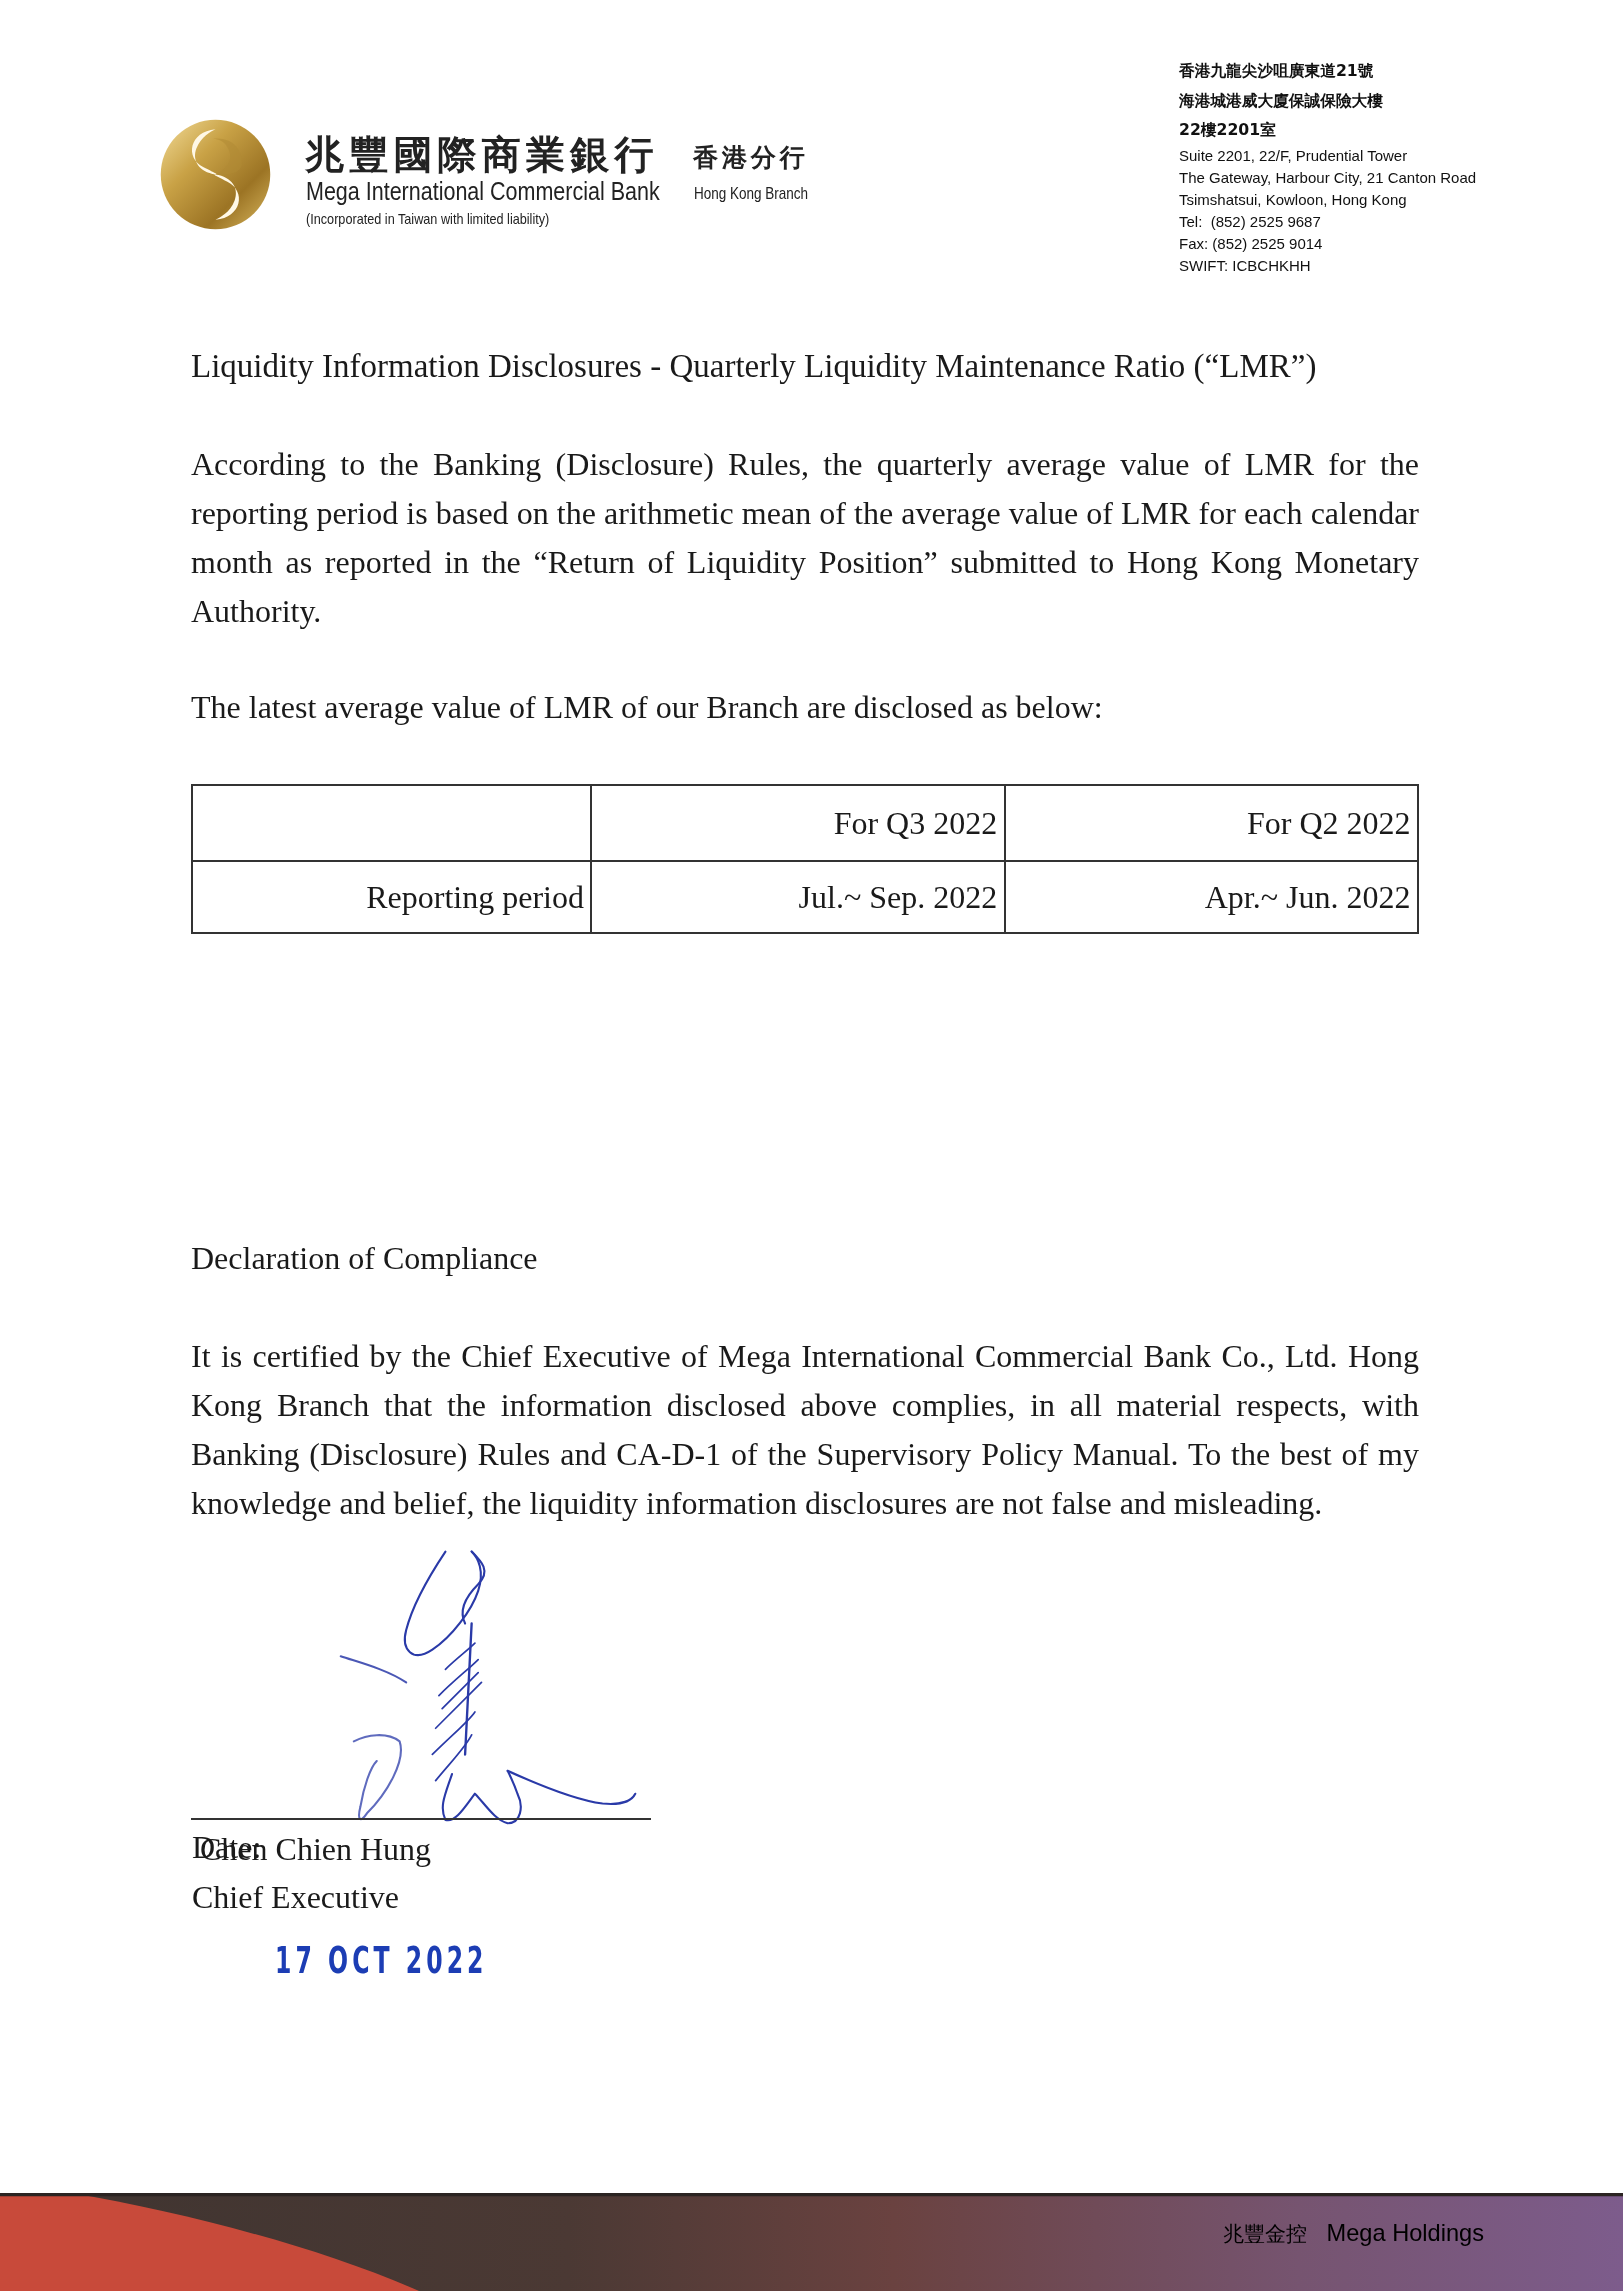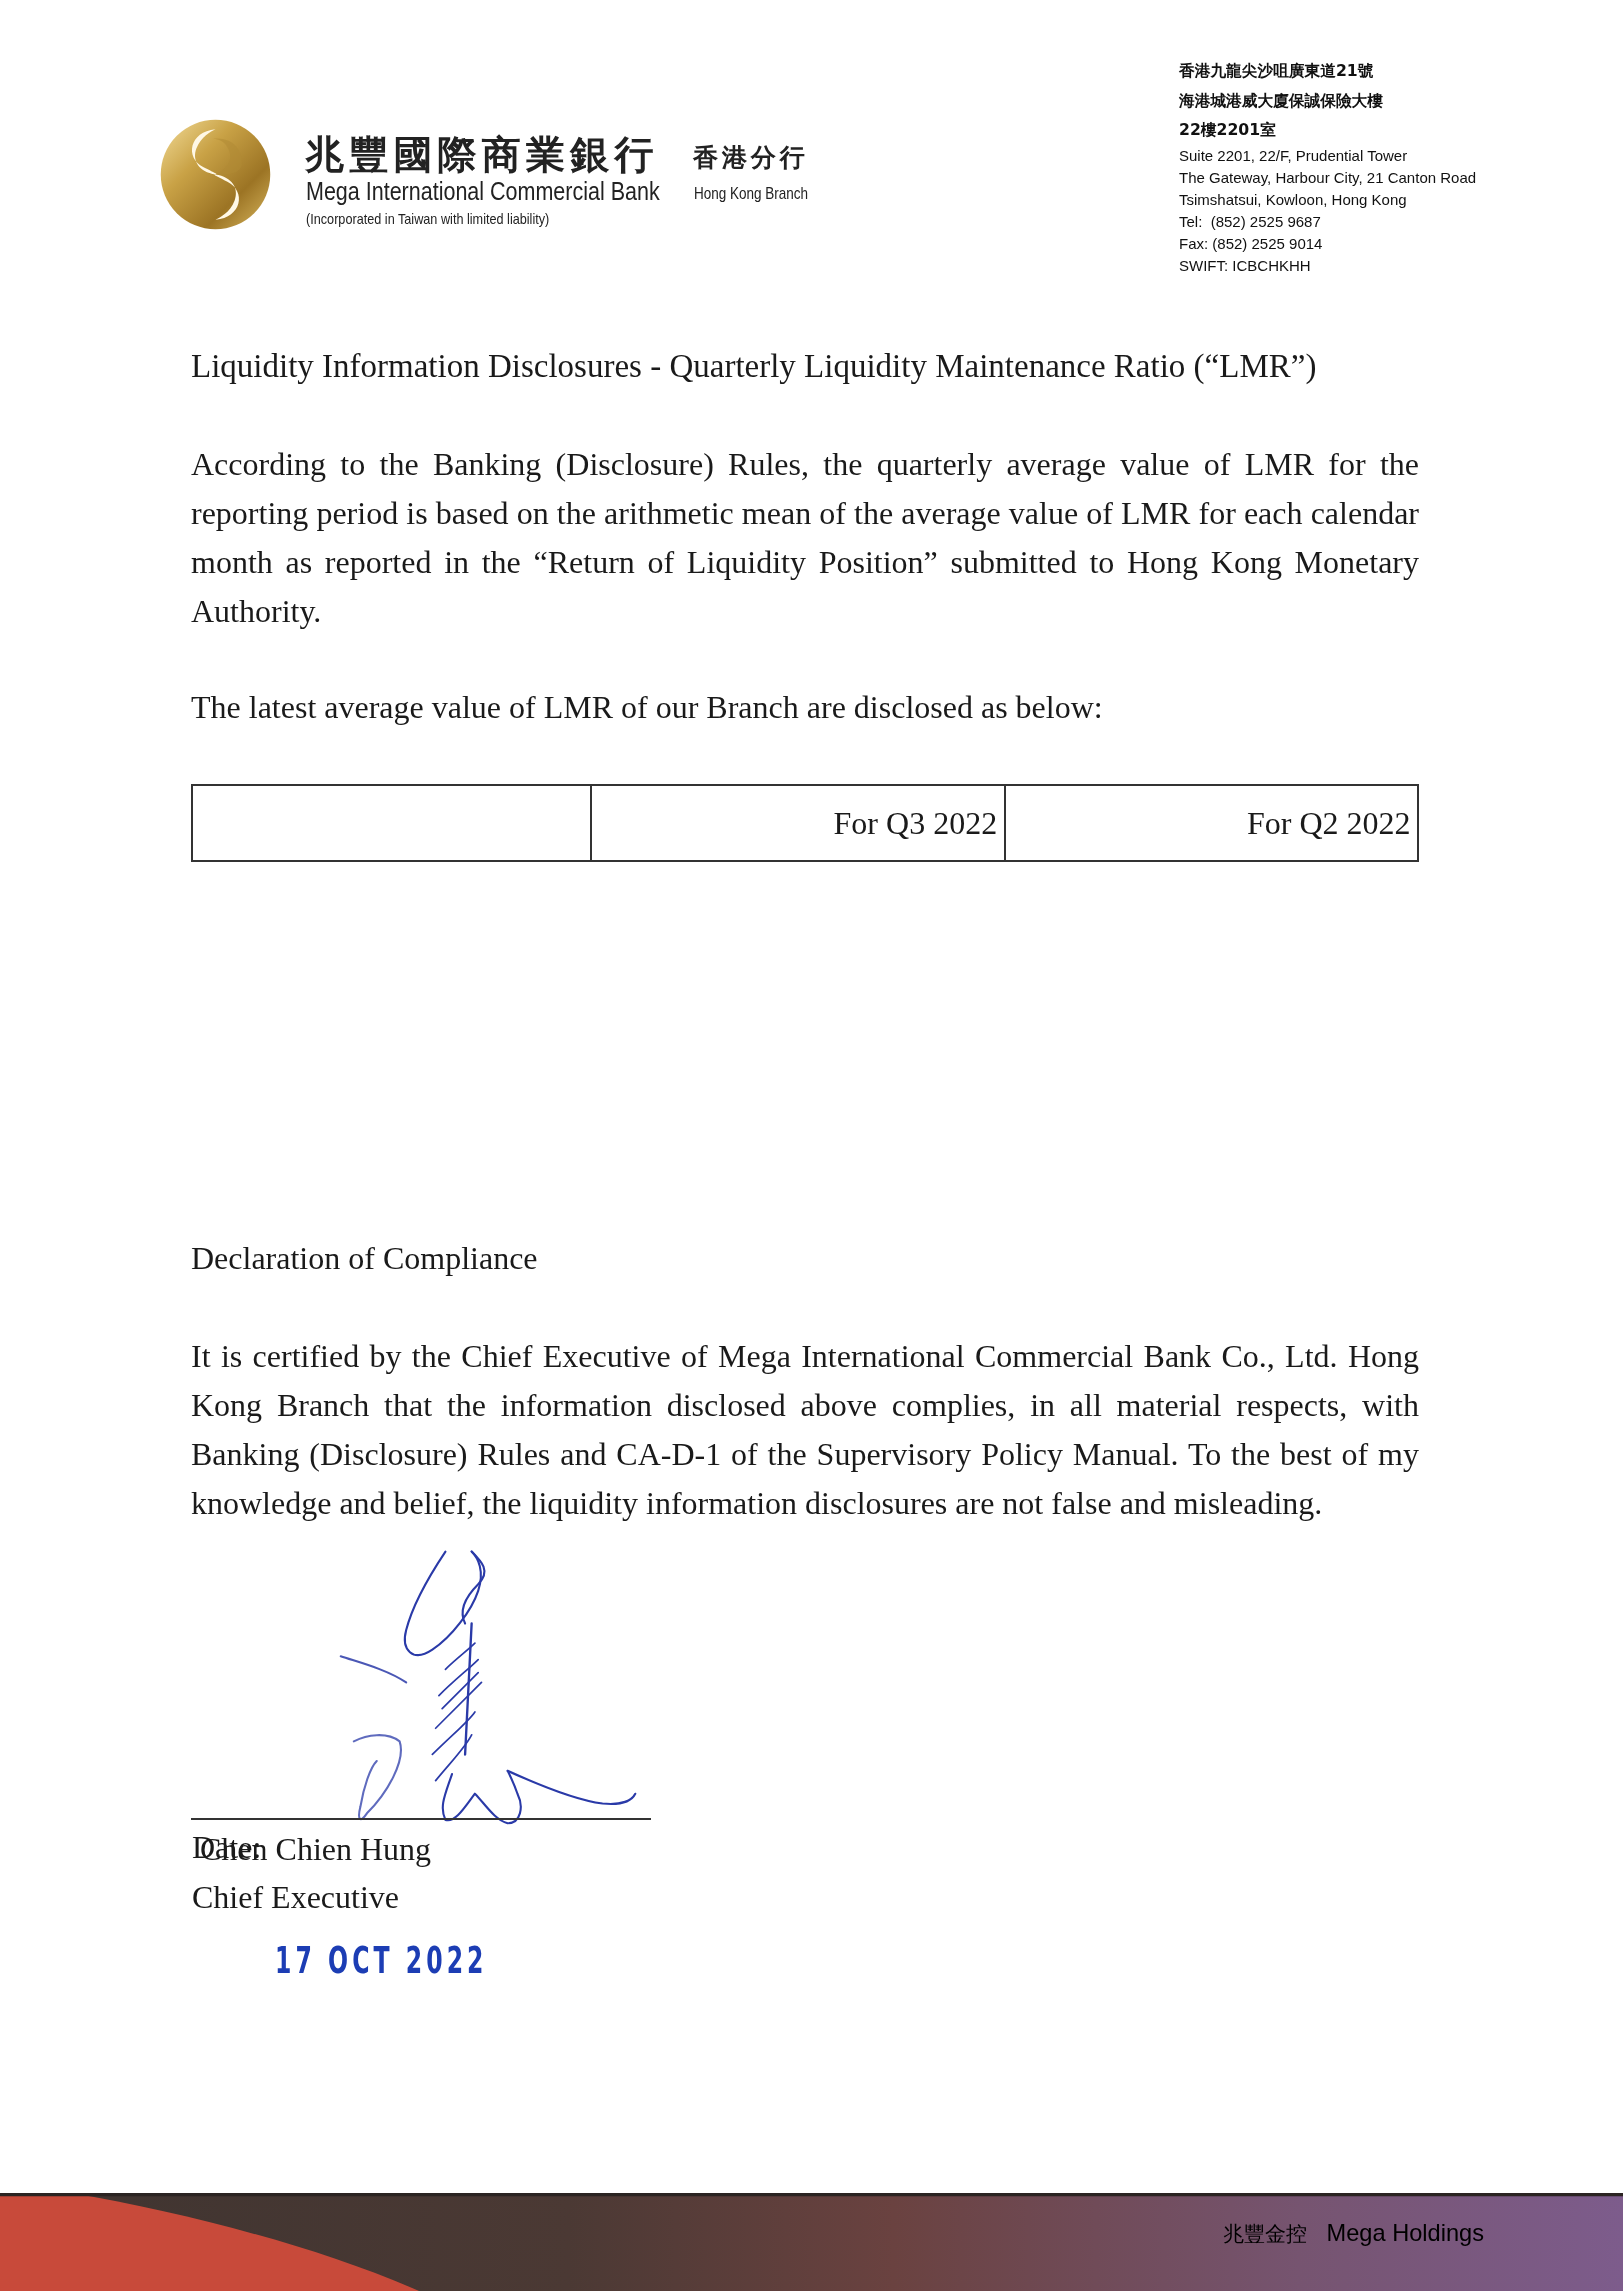--- a/index.html
+++ b/index.html
@@ -105,20 +105,25 @@
       <col class="c1">
       <col class="c2">
       <col class="c3">
     </colgroup>
   <tbody>
       <tr class="r1">
     <td></td>
     <td>For Q3 2022</td>
     <td>For Q2 2022</td>
   </tr>
+  <tr class="r2">
+    <td>Reporting period</td>
+    <td>Jul.~ Sep. 2022</td>
+    <td>Apr.~ Jun. 2022</td>
+  </tr>
 </tbody>
   </table>
 
 <div class="abs decl-h">Declaration of Compliance</div>
 <div class="abs para p2">It is certified by the Chief Executive of Mega International Commercial Bank Co., Ltd. Hong Kong Branch that the information disclosed above complies, in all material respects, with Banking (Disclosure) Rules and CA-D-1 of the Supervisory Policy Manual. To the best of my knowledge and belief, the liquidity information disclosures are not false and misleading.</div>
 
 <svg id="signature" class="abs" viewBox="0 0 620 440" fill="none" stroke="#2a3aa8" stroke-width="3.2" stroke-linecap="round" stroke-linejoin="round">
   <path d="M140 170 C170 180 210 190 240 210" opacity="0.85"></path>
   <path d="M300 10 C280 40 250 90 240 130 C232 160 250 180 280 160 C310 140 340 100 350 70 C360 40 350 20 340 10"></path>
   <path d="M340 10 C355 25 370 40 350 60 C330 80 320 100 330 120"></path>

